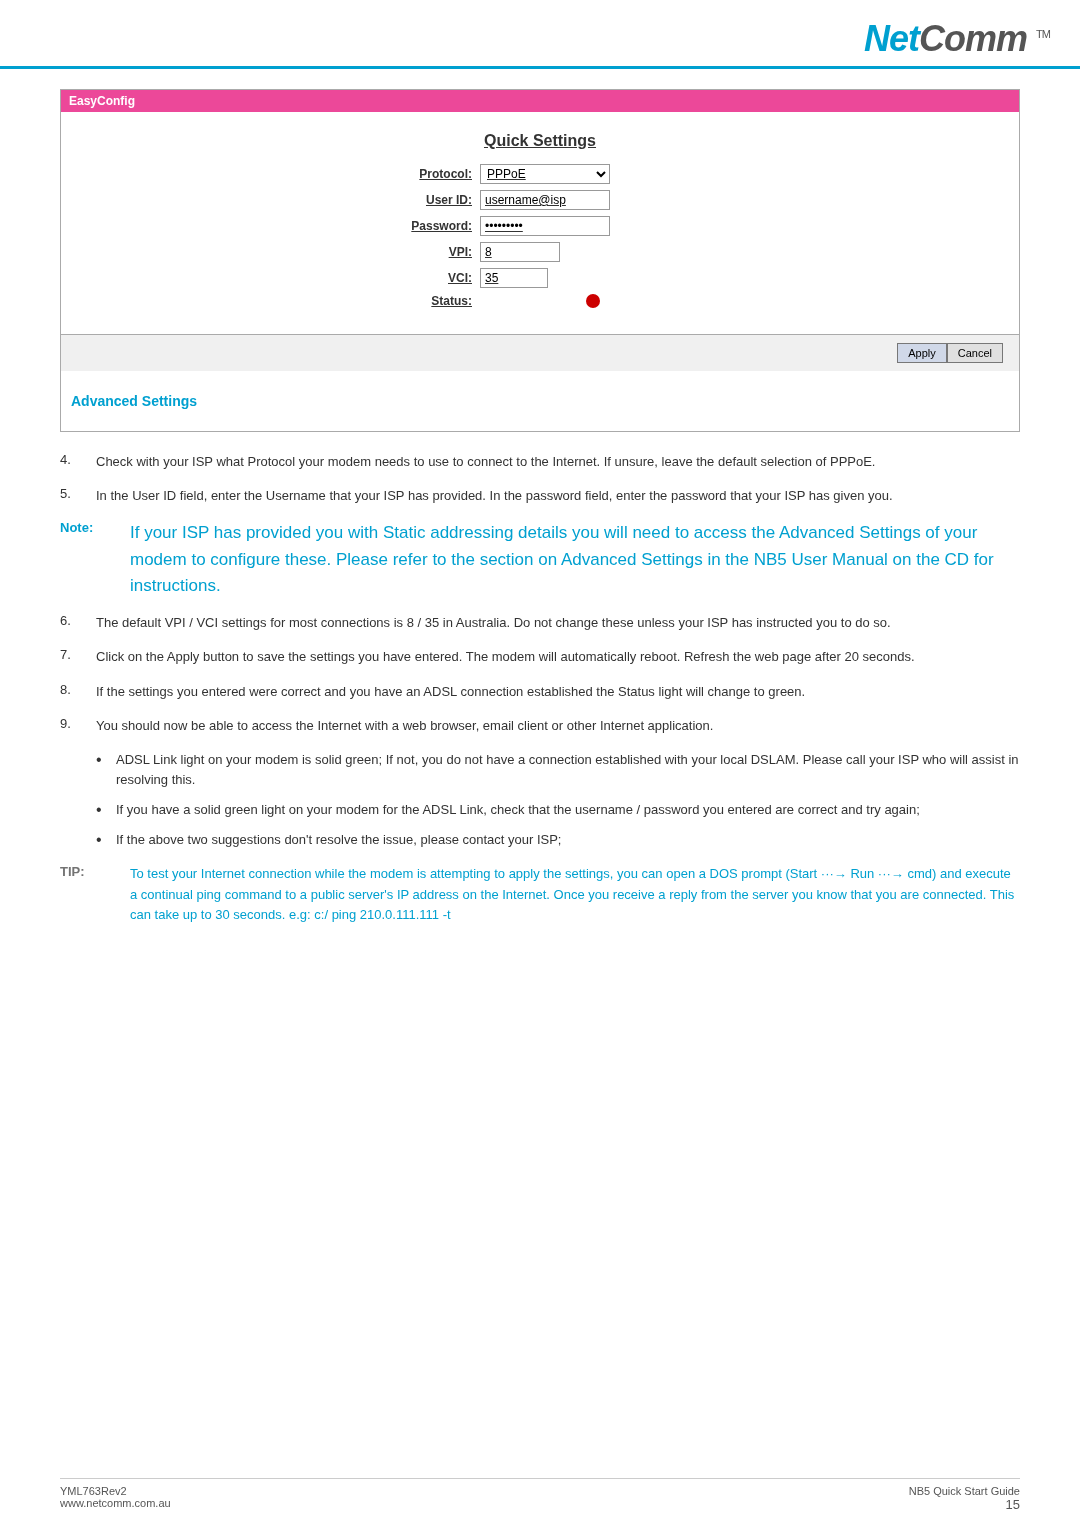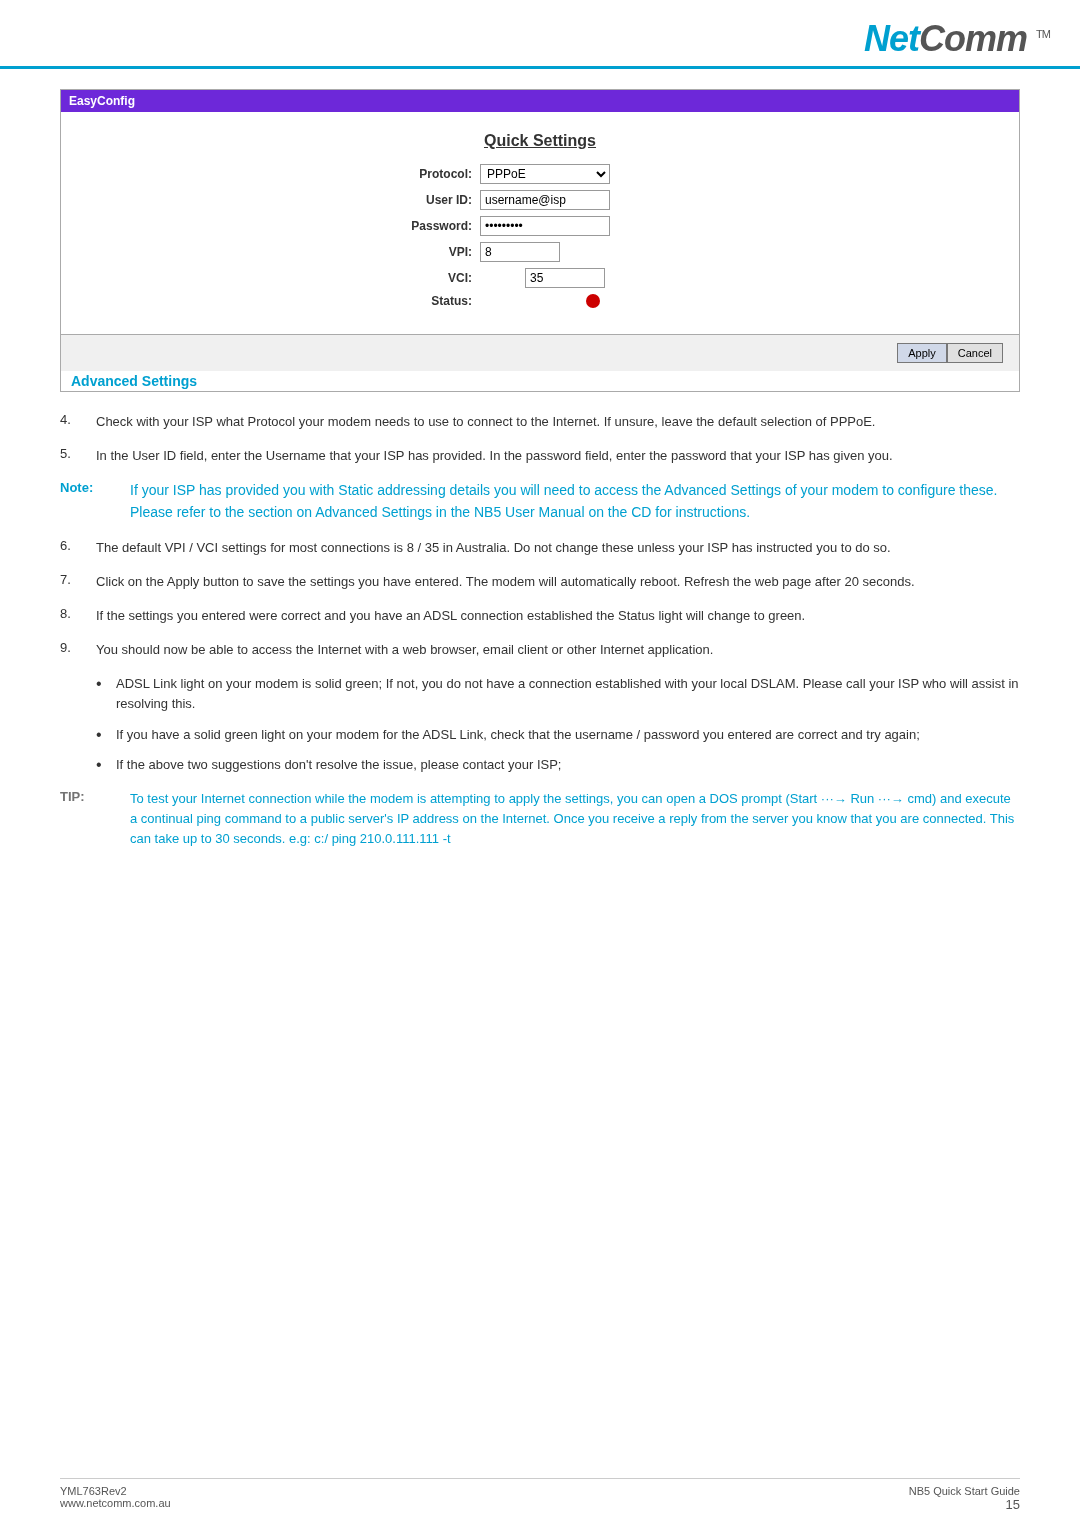--- a/index.html
+++ b/index.html
@@ -48,21 +48,21 @@
       padding: 20px 60px 60px 60px;
     }
 
     
     .easyconfig-panel {
       border: 1px solid #aaa;
       margin-bottom: 20px;
     }
 
     .easyconfig-title {
-      background: #6d28d9;
+      background: #ec4899;
       color: #fff;
       font-size: 12px;
       font-weight: bold;
       padding: 4px 8px;
     }
 
     .panel-body {
       padding: 20px;
       background: #fff;
     }
@@ -77,20 +77,21 @@
 
     .form-table {
       margin: 0 auto;
       width: 340px;
     }
 
     .form-row {
       display: flex;
       align-items: center;
       margin-bottom: 6px;
+      text-decoration: underline;
     }
 
     .form-label {
       text-align: right;
       font-weight: bold;
       font-size: 12px;
       width: 110px;
       padding-right: 8px;
       color: #333;
     }
@@ -183,21 +184,21 @@
 
     .note-label {
       min-width: 70px;
       font-size: 13px;
       font-weight: bold;
       color: #00a0d0;
       padding-top: 0;
     }
 
     .note-text {
-      font-size: 14px;
+      font-size: 17px;
       line-height: 1.55;
       color: #00a0d0;
       flex: 1;
     }
 
     .tip-label {
       min-width: 70px;
       font-size: 13px;
       font-weight: bold;
       color: #737373;
@@ -300,40 +301,40 @@
           <input type="password" class="form-control" value="password1" style="">
         </div>
 
         <div class="form-row">
           <div class="form-label">VPI:</div>
           <input type="text" class="form-control" value="8" style="width: 80px;">
         </div>
 
         <div class="form-row">
           <div class="form-label">VCI:</div>
-          <input type="text" class="form-control" value="35" style="width: 80px; margin-left: 45px;">
+          <input type="text" class="form-control" value="35" style="width: 68px;">
         </div>
 
         <div class="form-row">
           <div class="form-label">Status:</div>
           <div style="width:120px; display:flex; align-items:center;">
             <span style="flex:1;"></span>
             <div class="status-indicator" style="margin-left:auto;"></div>
           </div>
         </div>
 
       </div>
     </div>
 
     <div class="panel-footer">
       <button class="btn btn-apply">Apply</button>
       <button class="btn">Cancel</button>
     </div>
 
-    <div style="padding: 2px 10px; background:#fff;">
+    <div style="padding: 22px 10px; background:#fff;">
       <a href="#" class="advanced-settings-link">Advanced Settings</a>
     </div>
   </div>
 
   <div class="instructions">
 
     <div class="numbered-item">
       <div class="item-number">4.</div>
       <div class="item-text">Check with your ISP what Protocol your modem needs to use to connect to the Internet. If unsure, leave the default selection of PPPoE.</div>
     </div>

